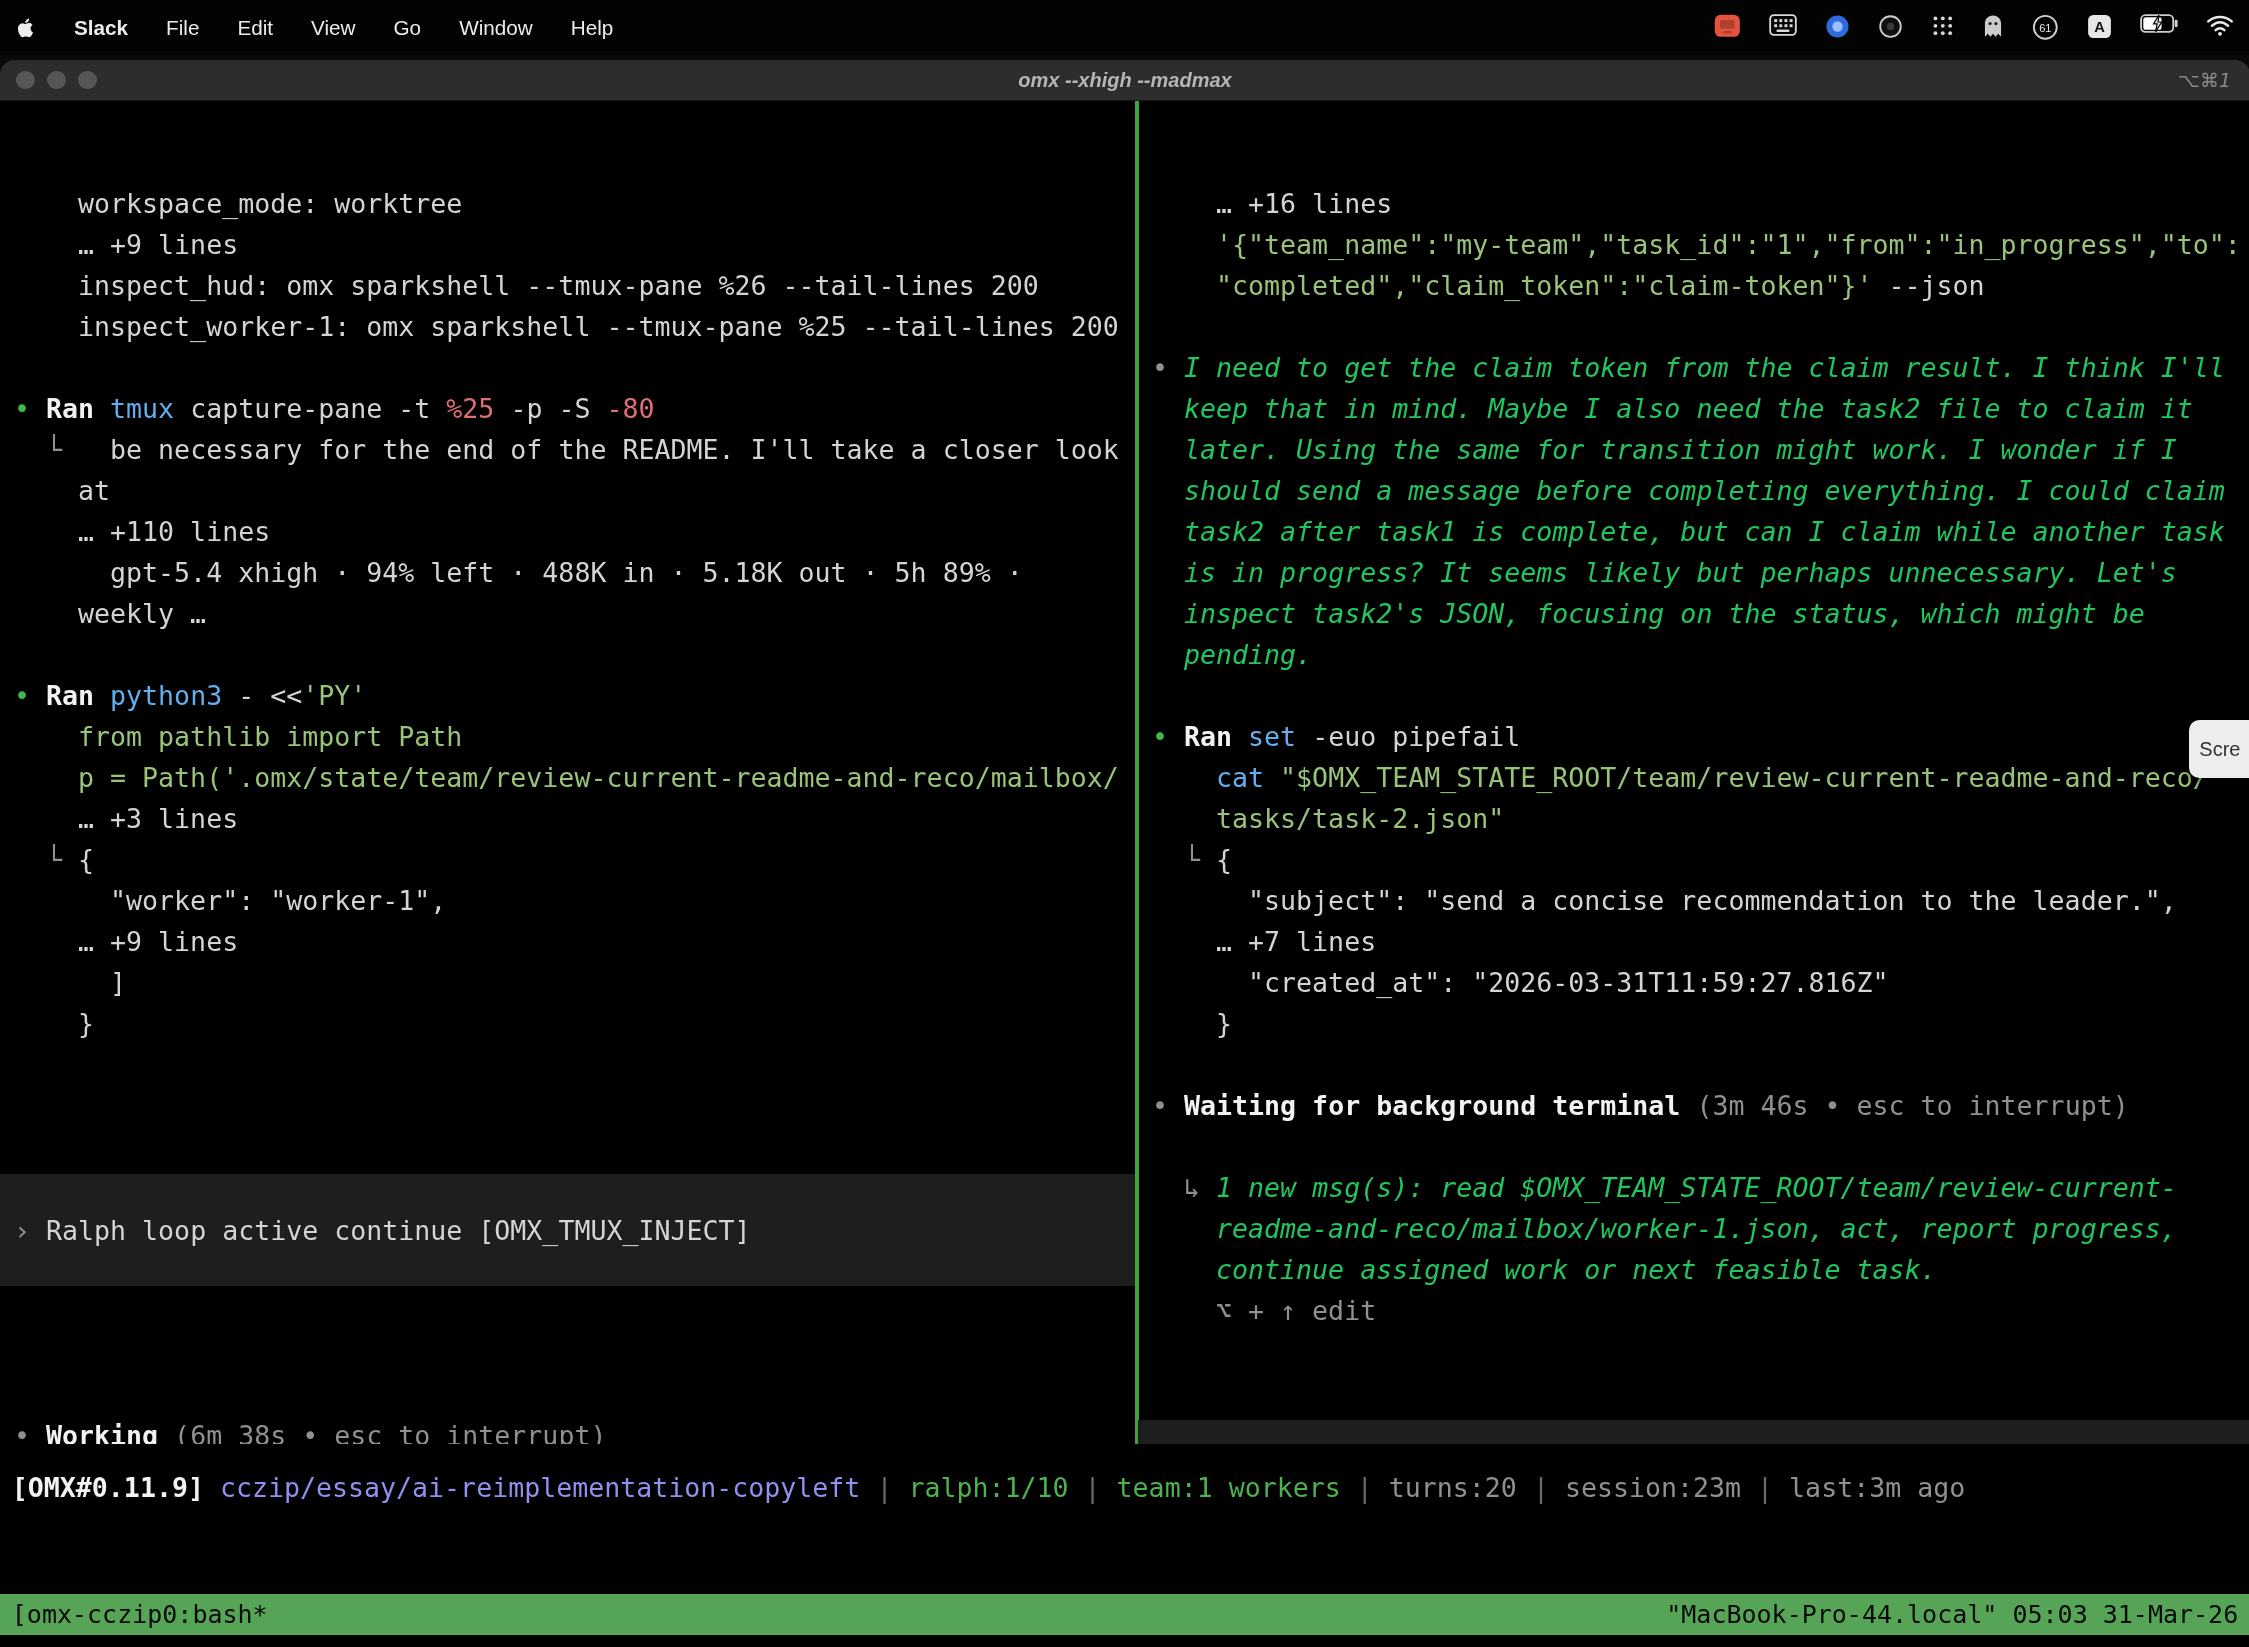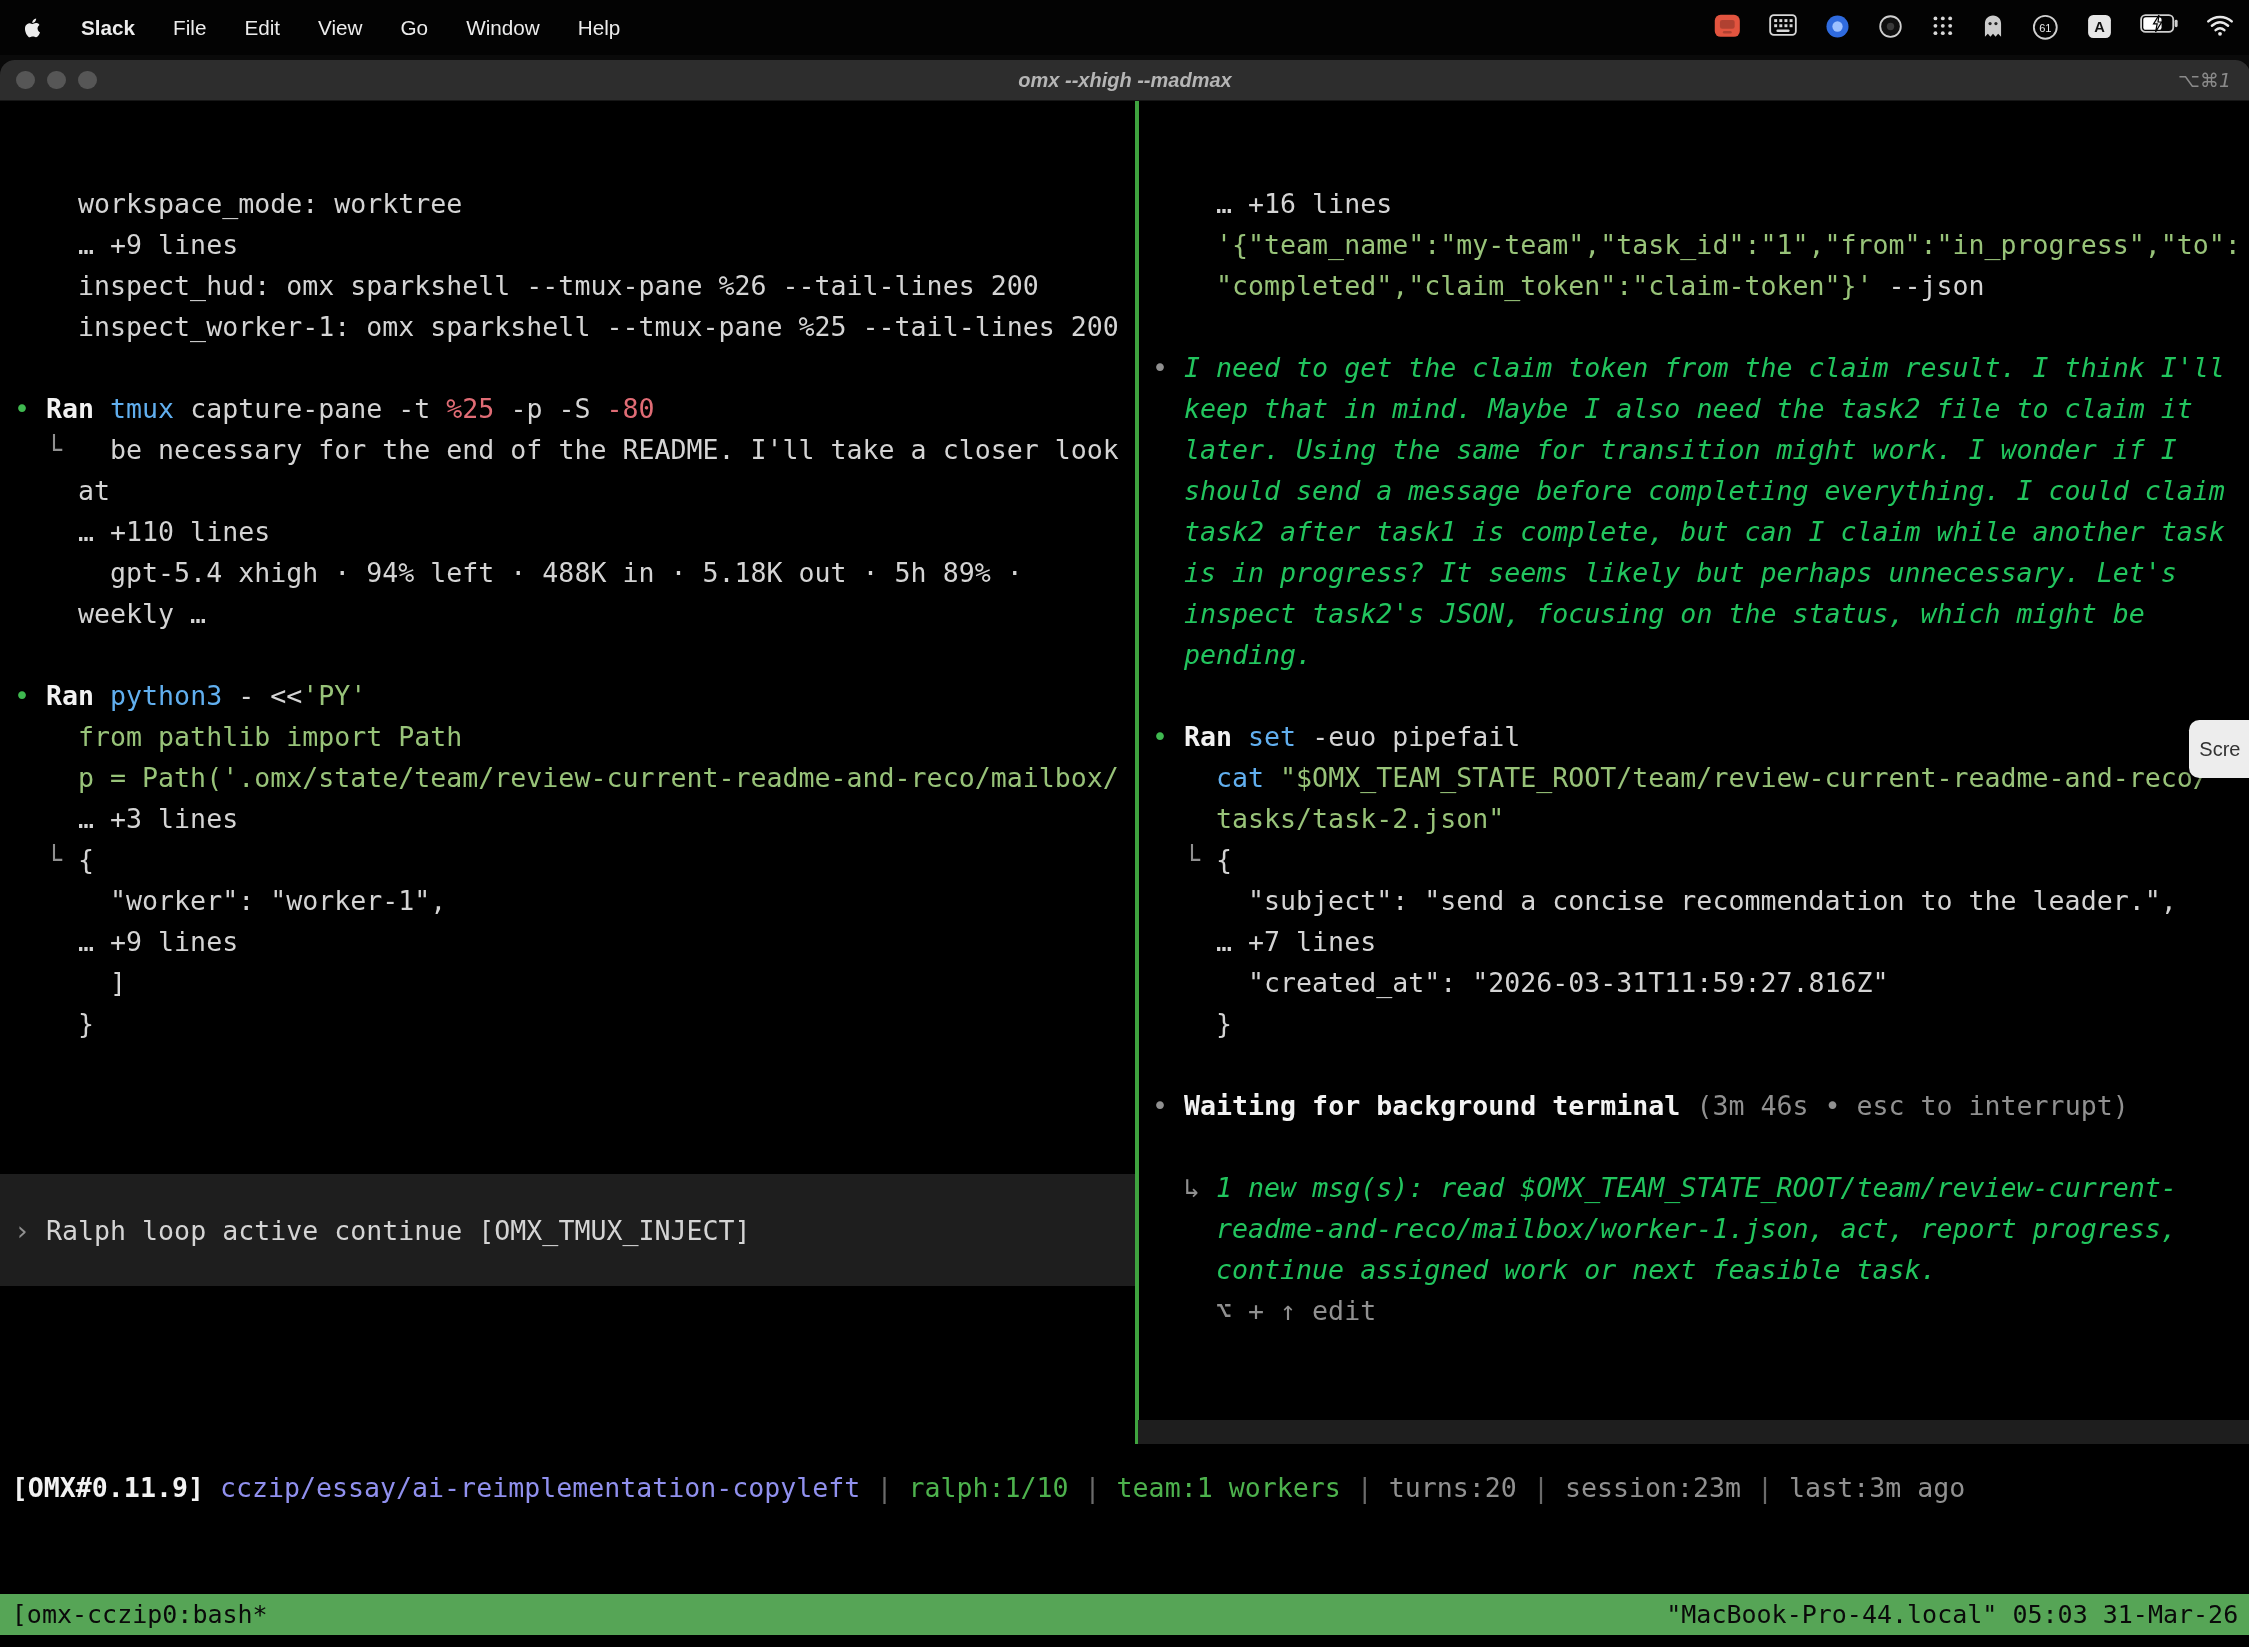--- a/index.html
+++ b/index.html
@@ -8,21 +8,21 @@
     width:2250px; height:1648px; position:relative; overflow:hidden;
     background:#0a0a0a; font-family:"DejaVu Sans Mono","DejaVu Sans",monospace;
   }
 
   
   .menu-bar {
     position:absolute; top:0; left:0; right:0; height:55px; background:#030303;
     display:flex; align-items:center; color:#ececec;
     font-family:"Liberation Sans",sans-serif; font-size:20.7px;
   }
-  .menu-left { display:flex; align-items:center; gap:38px; padding-left:24px; }
+  .menu-left { display:flex; align-items:center; gap:38px; padding-left:17px; }
   .menu-item { cursor:default; }
   .app-name { font-weight:bold; }
   .menu-right { margin-left:auto; display:flex; align-items:flex-start; gap:28px; padding-right:16px; }
   .mb-icon { display:flex; align-items:center; }
 
   
   .window {
     position:absolute; top:60px; left:0; right:0; bottom:0;
     background:#000; border-radius:14.8px 14.8px 0 0; overflow:hidden;
   }
@@ -207,20 +207,21 @@
   </div>
 
   <div class="term">
 
     
     <div class="pane-left">
       <div><div class="tline"><span class="w">    workspace_mode: worktree</span></div><div class="tline"><span class="w">    … +9 lines</span></div><div class="tline"><span class="w">    inspect_hud: omx sparkshell --tmux-pane %26 --tail-lines 200</span></div><div class="tline"><span class="w">    inspect_worker-1: omx sparkshell --tmux-pane %25 --tail-lines 200</span></div><div class="tline"></div><div class="tline"><span class="gb">• </span><span class="b">Ran </span><span class="bl">tmux </span><span class="w">capture-pane -t </span><span class="r">%25 </span><span class="w">-p -S </span><span class="r">-80</span></div><div class="tline"><span class="d">  └   </span><span class="w">be necessary for the end of the README. I'll take a closer look</span></div><div class="tline"><span class="w">    at</span></div><div class="tline"><span class="w">    … +110 lines</span></div><div class="tline"><span class="w">      gpt-5.4 xhigh · 94% left · 488K in · 5.18K out · 5h 89% ·</span></div><div class="tline"><span class="w">    weekly …</span></div><div class="tline"></div><div class="tline"><span class="gb">• </span><span class="b">Ran </span><span class="bl">python3 </span><span class="w">- &lt;&lt;</span><span class="g">'PY'</span></div><div class="tline"><span class="w">    </span><span class="g">from pathlib import Path</span></div><div class="tline"><span class="w">    </span><span class="g">p = Path('.omx/state/team/review-current-readme-and-reco/mailbox/</span></div><div class="tline"><span class="w">    … +3 lines</span></div><div class="tline"><span class="d">  └ </span><span class="w">{</span></div><div class="tline"><span class="w">      "worker": "worker-1",</span></div><div class="tline"><span class="w">    … +9 lines</span></div><div class="tline"><span class="w">      ]</span></div><div class="tline"><span class="w">    }</span></div><div class="tline"></div></div>
       <div class="inject-box mt10">
         <div class="tline"><span class="d">› </span><span class="w">Ralph loop active continue [OMX_TMUX_INJECT]</span></div>
       </div>
+      <div class="tline mt63"><span class="d">• </span><span class="b">Working</span><span class="d"> (6m 38s • esc to interrupt)</span></div>
       
       
     </div>
 
     
     <div class="divider"></div>
 
     
     <div class="pane-right">
       <div><div class="tline"><span class="w">    … +16 lines</span></div><div class="tline"><span class="w">    </span><span class="g">'{"team_name":"my-team","task_id":"1","from":"in_progress","to":</span></div><div class="tline"><span class="w">    </span><span class="g">"completed","claim_token":"claim-token"}'</span><span class="w"> --json</span></div><div class="tline"></div><div class="tline"><span class="d">• </span><span class="di">I need to get the claim token from the claim result. I think I'll</span></div><div class="tline"><span class="w">  </span><span class="di">keep that in mind. Maybe I also need the task2 file to claim it</span></div><div class="tline"><span class="w">  </span><span class="di">later. Using the same for transition might work. I wonder if I</span></div><div class="tline"><span class="w">  </span><span class="di">should send a message before completing everything. I could claim</span></div><div class="tline"><span class="w">  </span><span class="di">task2 after task1 is complete, but can I claim while another task</span></div><div class="tline"><span class="w">  </span><span class="di">is in progress? It seems likely but perhaps unnecessary. Let's</span></div><div class="tline"><span class="w">  </span><span class="di">inspect task2's JSON, focusing on the status, which might be</span></div><div class="tline"><span class="w">  </span><span class="di">pending.</span></div><div class="tline"></div><div class="tline"><span class="gb">• </span><span class="b">Ran </span><span class="bl">set </span><span class="w">-euo pipefail</span></div><div class="tline"><span class="w">    </span><span class="bl">cat </span><span class="g">"$OMX_TEAM_STATE_ROOT/team/review-current-readme-and-reco/</span></div><div class="tline"><span class="w">    </span><span class="g">tasks/task-2.json"</span></div><div class="tline"><span class="d">  └ </span><span class="w">{</span></div><div class="tline"><span class="w">      "subject": "send a concise recommendation to the leader.",</span></div><div class="tline"><span class="w">    … +7 lines</span></div><div class="tline"><span class="w">      "created_at": "2026-03-31T11:59:27.816Z"</span></div><div class="tline"><span class="w">    }</span></div><div class="tline"></div><div class="tline"><span class="d">• </span><span class="b">Waiting for background terminal</span><span class="d"> (3m 46s • esc to interrupt)</span></div><div class="tline"></div><div class="tline"><span class="w">  </span><span class="d">↳ </span><span class="di">1 new msg(s): read $OMX_TEAM_STATE_ROOT/team/review-current-</span></div><div class="tline"><span class="w">    </span><span class="di">readme-and-reco/mailbox/worker-1.json, act, report progress,</span></div><div class="tline"><span class="w">    </span><span class="di">continue assigned work or next feasible task.</span></div><div class="tline"><span class="w">    </span><span class="d">⌥ + ↑ edit</span></div></div>

